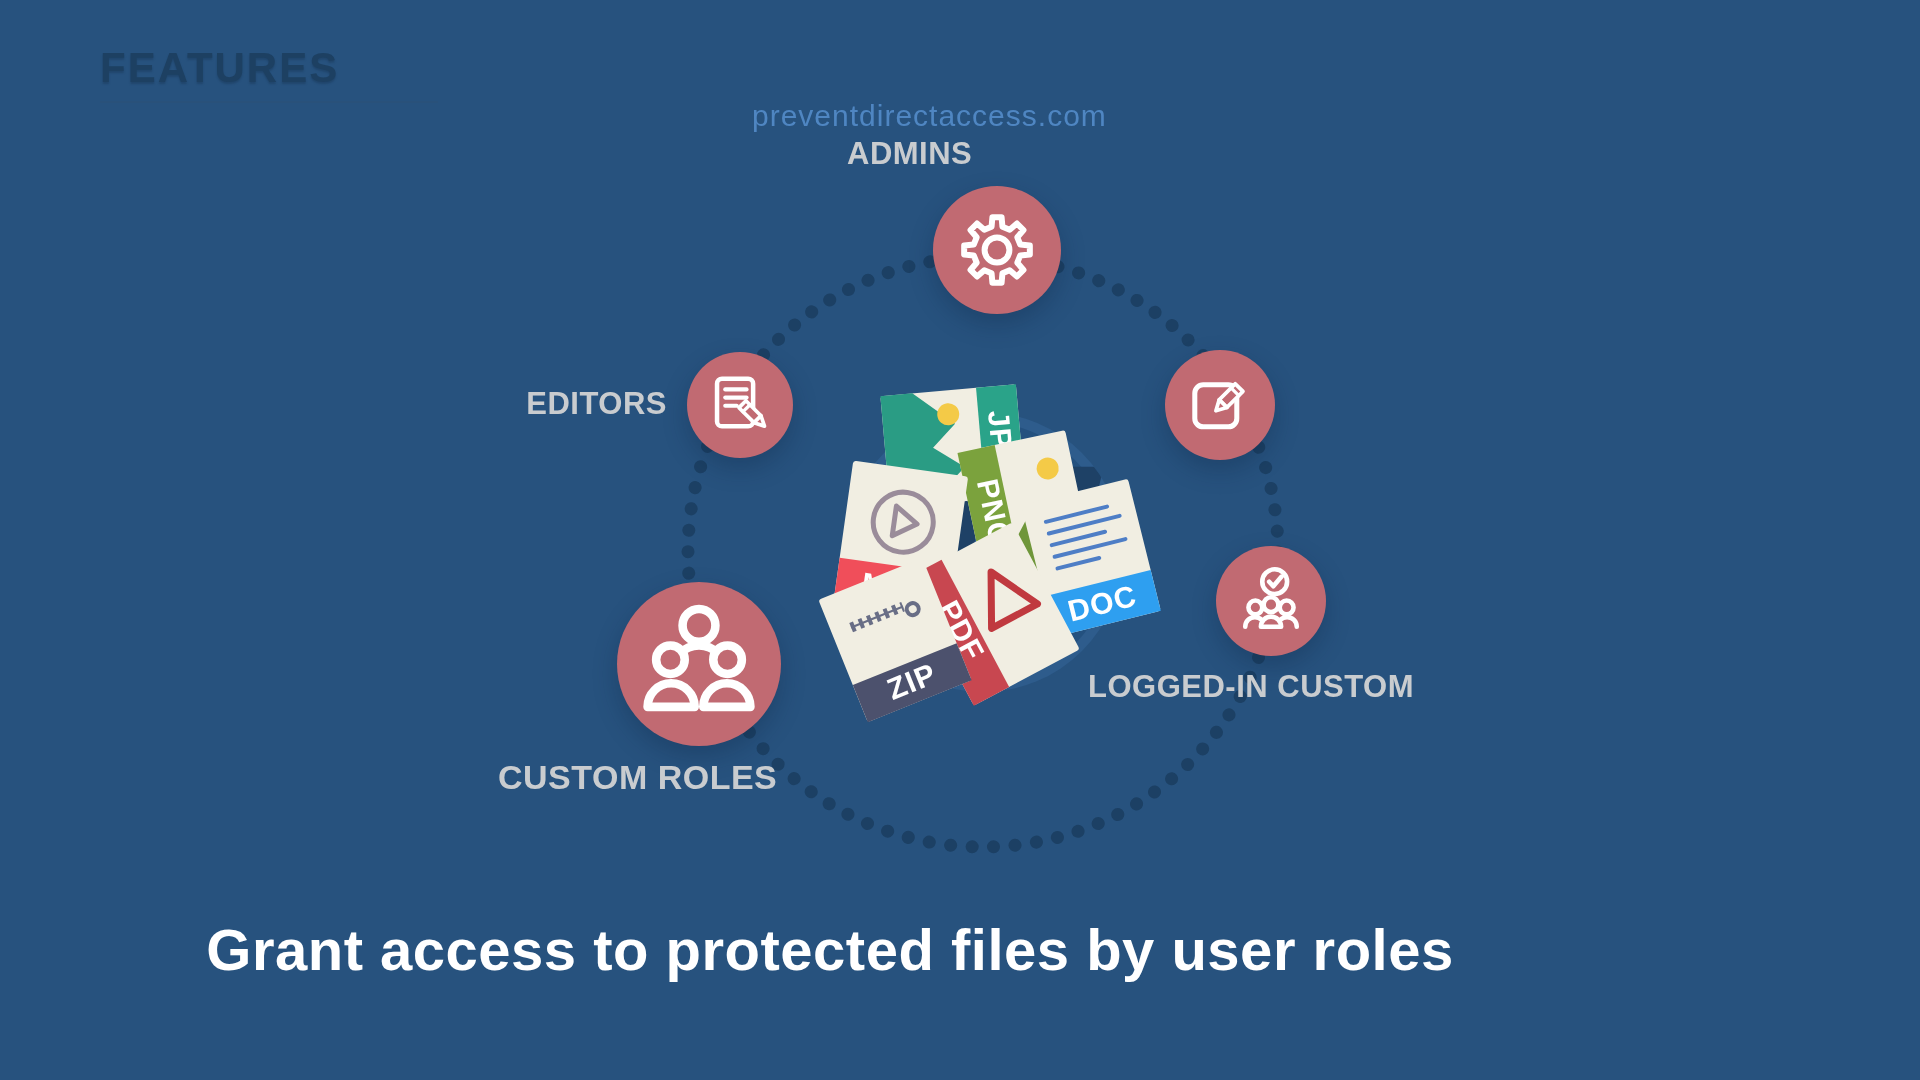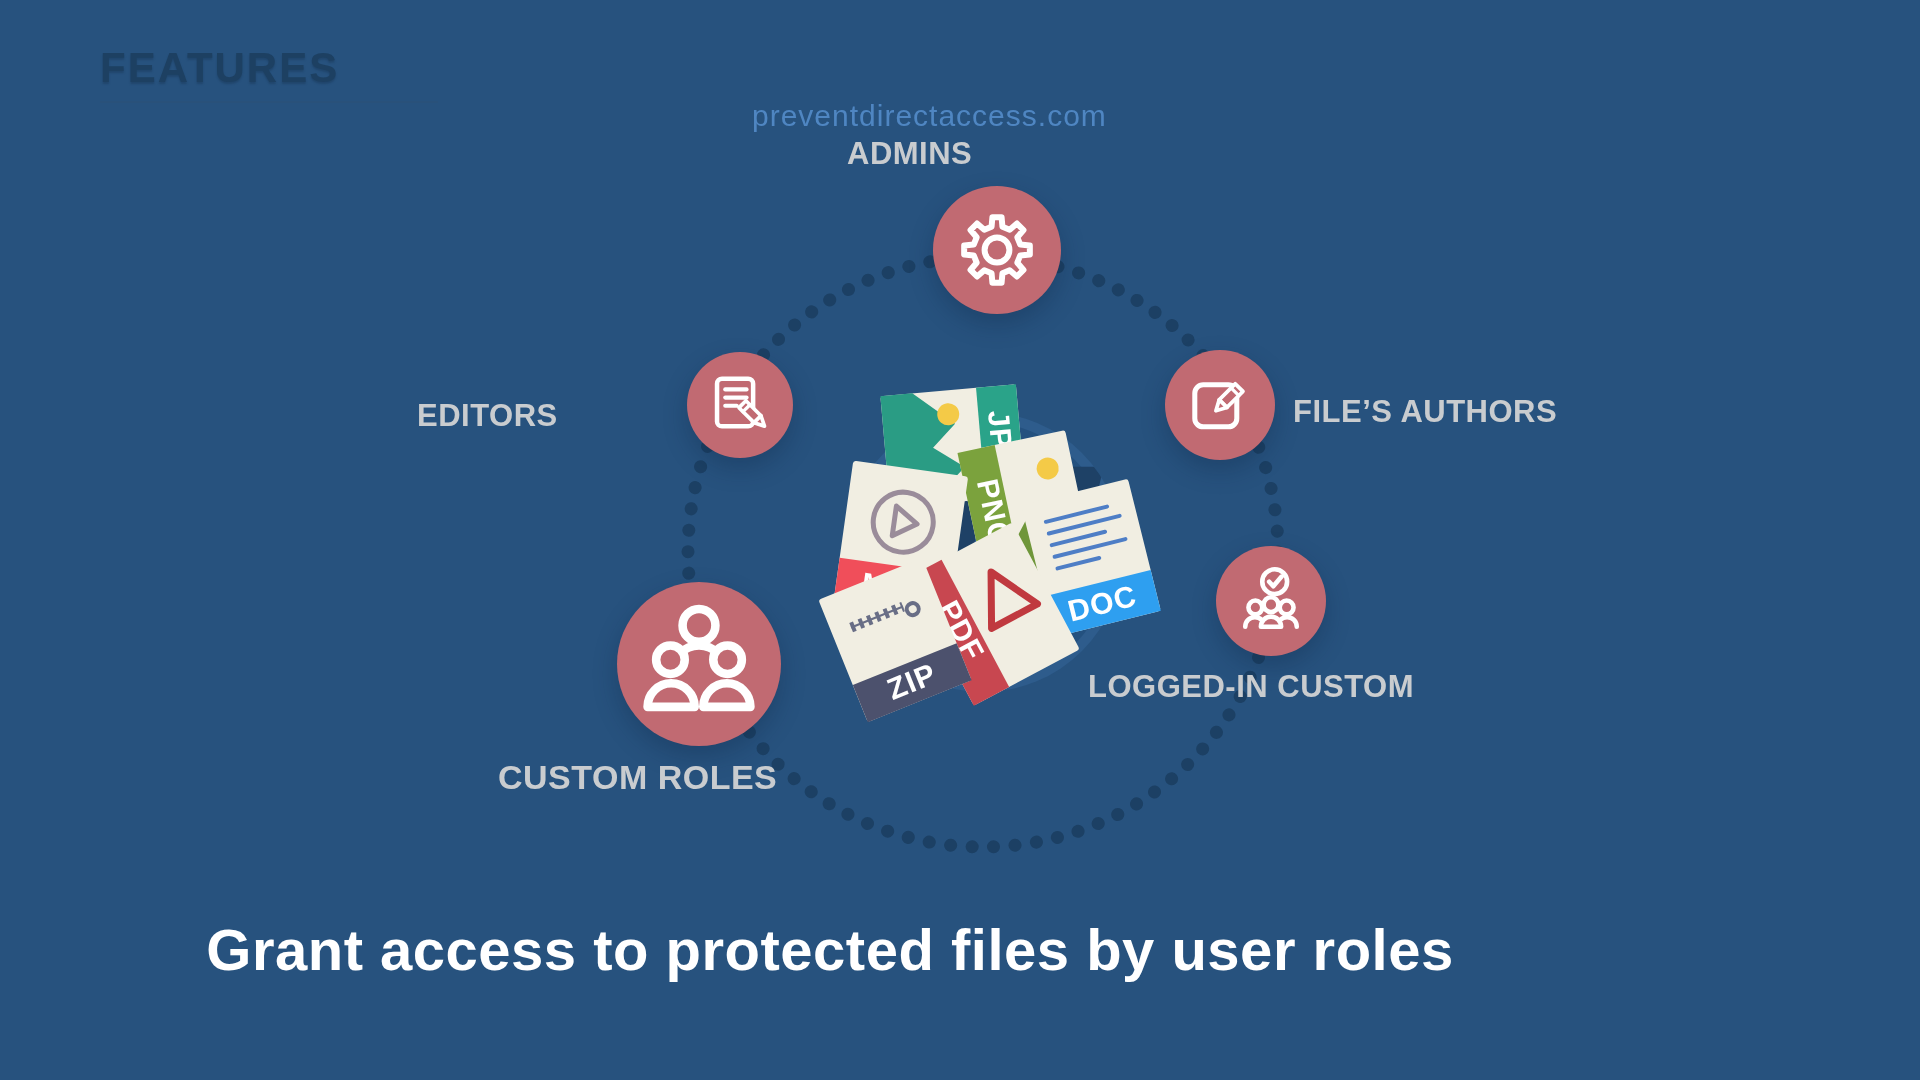--- a/index.html
+++ b/index.html
@@ -27,21 +27,21 @@
 
   
   .node-circle {
     border-radius:50%; background:#c16a72;
     display:flex; align-items:center; justify-content:center;
     box-shadow:0 10px 24px rgba(12,34,60,.28);
   }
   .node-label { color:#c9cccf; font-weight:bold; font-size:31px; letter-spacing:.5px; }
   .node-label.big { font-size:34px; }
   .t-center { text-align:left; }
-  .t-right { text-align:left;margin-top:12px; }
+  .t-right { text-align:right; }
 
   
   .ic { fill:none; stroke:#ffffff; stroke-linecap:round; stroke-linejoin:round; }
   .fillpink { fill:#c16a72; }
 
   
   .paper { fill:#f1eee2; }
   .band-label {
     font-family:"Liberation Sans", sans-serif; font-weight:bold; font-size:30px;
     fill:#ffffff; text-anchor:middle; letter-spacing:1px;
@@ -155,21 +155,20 @@
       <path class="ic" stroke-width="5" d="M -18,-9 H 8"></path>
       <path class="ic" stroke-width="5" d="M -18,1 H -4"></path>
       <g transform="translate(15,11) rotate(-45)">
         <rect class="ic fillpink" stroke-width="4.5" x="-6" y="-17" width="12" height="26"></rect>
         <path class="ic fillpink" stroke-width="4.5" d="M -6,9 L 0,21 L 6,9 Z"></path>
         <path class="ic" stroke-width="4" d="M -6,-10 H 6"></path>
       </g>
     </svg>
   </div>
 
-  <div class="abs node-label" style="left:1293px; top:394px; width:420px;">FILE’S AUTHORS</div>
   <div class="abs node-circle" style="left:1165px; top:350px; width:110px; height:110px;">
     <svg width="84" height="84" viewBox="-50 -50 100 100" aria-hidden="true">
       <rect class="ic" stroke-width="6" x="-30" y="-24" width="50" height="50" rx="10"></rect>
       <g transform="translate(10,-8) rotate(45)">
         <rect class="ic fillpink" stroke-width="4.5" x="-6.5" y="-18" width="13" height="27"></rect>
         <path class="ic fillpink" stroke-width="4.5" d="M -6.5,9 L 0,21 L 6.5,9 Z"></path>
         <path class="ic" stroke-width="4" d="M -6.5,-11 H 6.5"></path>
       </g>
     </svg>
   </div>

